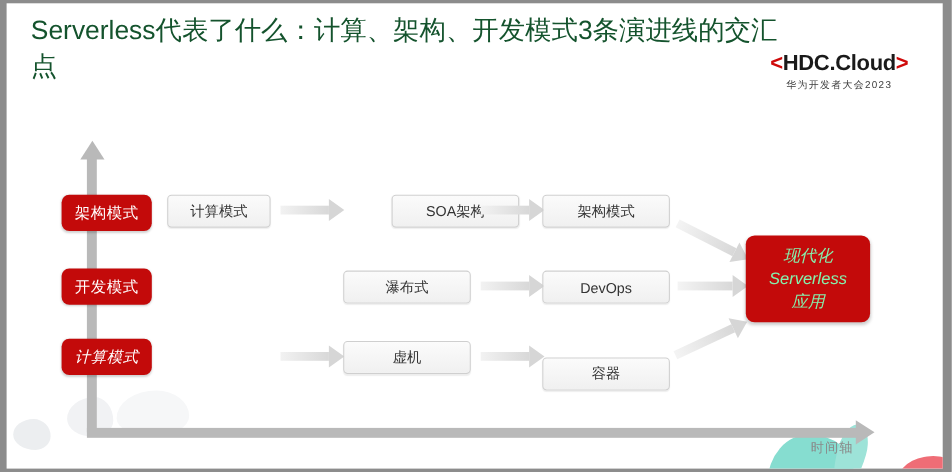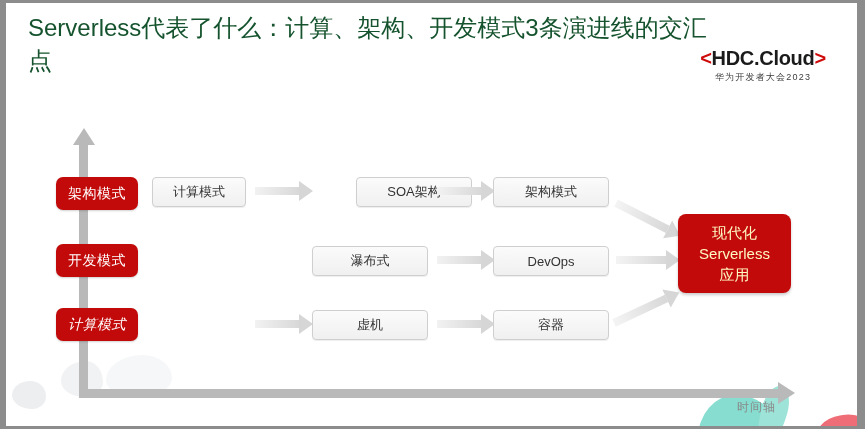--- a/index.html
+++ b/index.html
@@ -183,29 +183,30 @@
 
   
   .result {
     position: absolute;
     left: 672px;
     top: 211px;
     width: 113px;
     height: 79px;
     background: #c30a0a;
     border-radius: 8px;
-    color: #fef9c3;
+    color: #86efac;
     font-size: 15px;
     line-height: 21px;
     text-align: center;
     display: flex;
     flex-direction: column;
     align-items: center;
     justify-content: center;
     box-shadow: 0 2px 3px rgba(0,0,0,0.2);
+    font-style: italic;
   }
 
   
   .blob { position: absolute; }
   .blob-teal-1 {
     left: 692px; top: 392px;
     width: 78px; height: 72px;
     background: #86ddd0;
     border-radius: 48% 52% 40% 60% / 60% 45% 55% 40%;
   }
@@ -304,21 +305,21 @@
 
   <div class="harrow" style="left:249px; top:311px; width:58px;">
     <div class="shaft" style="width:44px;"></div>
       <div class="head" style="left:44px;"></div>
   </div>
   <div class="box" style="left:306px; top:307px; width:114px;">虚机</div>
   <div class="harrow" style="left:431px; top:311px; width:58px;">
     <div class="shaft" style="width:44px;"></div>
       <div class="head" style="left:44px;"></div>
   </div>
-  <div class="box" style="left:487px; top:307px; width:114px;">容器</div>
+  <div class="box" style="left:487px; top:322px; width:114px;">容器</div>
 
   <div class="diag" style="left:608px; top:310px; width:72px; transform: rotate(-25deg);">
     <div class="shaft" style="width:58px;"></div>
       <div class="head" style="left:58px;"></div>
   </div>
 
   <div class="result">
     <div>现代化</div>
     <div>Serverless</div>
     <div>应用</div>

